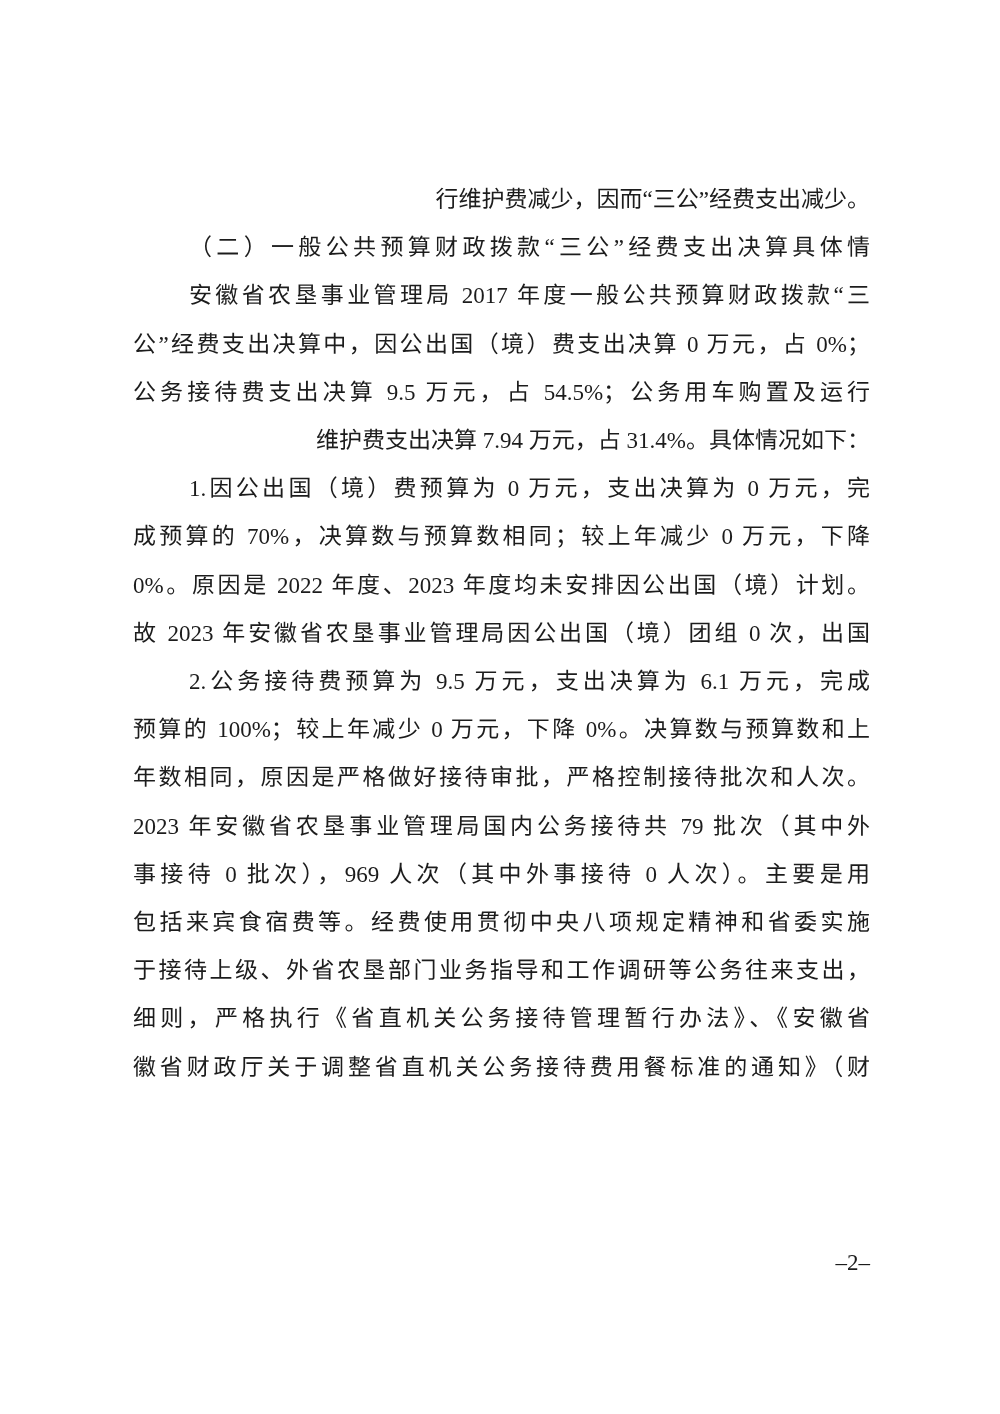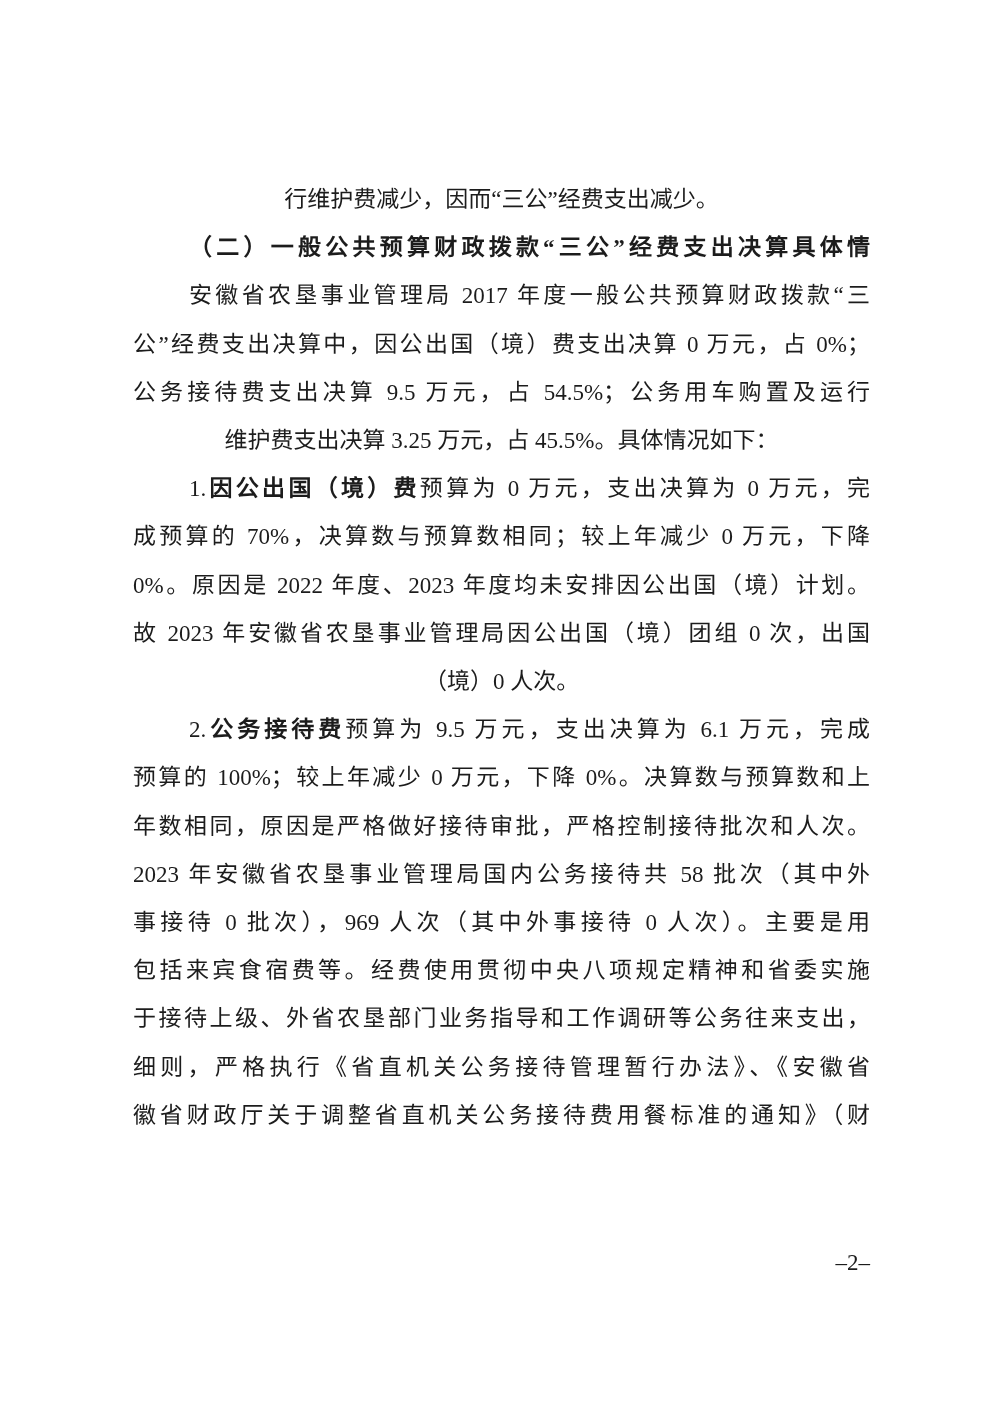--- a/index.html
+++ b/index.html
@@ -18,33 +18,33 @@
   }
   .doc-body {
     position: absolute;
     left: 133px;
     top: 176px;
     width: 737px;
     font-size: 23px;
     line-height: 48.2px;
   }
   .line {
-    text-align: center;
+    text-align: right;
     word-break: keep-all;
   }
   .line.just {
     text-align: justify;
     text-align-last: justify;
     text-justify: inter-character;
   }
   .line.ind {
     padding-left: 56px;
   }
   .b {
-    font-weight: bold;
+    font-weight: normal;
   }
   .page-number {
     position: absolute;
     top: 1249px;
     left: 133px;
     width: 737px;
     text-align: right;
     font-size: 23px;
     line-height: 28px;
   }
@@ -52,30 +52,29 @@
 </head>
 <body>
 
 <div class="page">
   <div class="doc-body">
       <div class="line"><span>行维护费减少，因而“三公”经费支出减少。</span></div>
       <div class="line just ind"><span class="b">（二）一般公共预算财政拨款“三公”经费支出决算具体情</span></div>
       <div class="line just ind"><span>安徽省农垦事业管理局 2017 年度一般公共预算财政拨款“三</span></div>
       <div class="line just"><span>公”经费支出决算中，因公出国（境）费支出决算 0 万元，占 0%；</span></div>
       <div class="line just"><span>公务接待费支出决算 9.5 万元，占 54.5%；公务用车购置及运行</span></div>
-      <div class="line"><span>维护费支出决算 3.25 万元，占 45.5%。具体情况如下：</span></div>
+      <div class="line"><span>维护费支出决算 7.94 万元，占 31.4%。具体情况如下：</span></div>
       <div class="line just ind"><span>1.</span><span class="b">因公出国（境）费</span><span>预算为 0 万元，支出决算为 0 万元，完</span></div>
       <div class="line just"><span>成预算的 70%，决算数与预算数相同；较上年减少 0 万元，下降</span></div>
       <div class="line just"><span>0%。原因是 2022 年度、2023 年度均未安排因公出国（境）计划。</span></div>
       <div class="line just"><span>故 2023 年安徽省农垦事业管理局因公出国（境）团组 0 次，出国</span></div>
-      <div class="line"><span>（境）0 人次。</span></div>
       <div class="line just ind"><span>2.</span><span class="b">公务接待费</span><span>预算为 9.5 万元，支出决算为 6.1 万元，完成</span></div>
       <div class="line just"><span>预算的 100%；较上年减少 0 万元，下降 0%。决算数与预算数和上</span></div>
       <div class="line just"><span>年数相同，原因是严格做好接待审批，严格控制接待批次和人次。</span></div>
-      <div class="line just"><span>2023 年安徽省农垦事业管理局国内公务接待共 58 批次（其中外</span></div>
+      <div class="line just"><span>2023 年安徽省农垦事业管理局国内公务接待共 79 批次（其中外</span></div>
       <div class="line just"><span>事接待 0 批次），969 人次（其中外事接待 0 人次）。主要是用</span></div>
       <div class="line just"><span>包括来宾食宿费等。经费使用贯彻中央八项规定精神和省委实施</span></div>
       <div class="line just"><span>于接待上级、外省农垦部门业务指导和工作调研等公务往来支出，</span></div>
       <div class="line just"><span>细则，严格执行《省直机关公务接待管理暂行办法》、《安徽省</span></div>
       <div class="line just"><span>徽省财政厅关于调整省直机关公务接待费用餐标准的通知》（财</span></div>
     </div>
   <div class="page-number">–2–</div>
 </div>
 
 </body></html>

